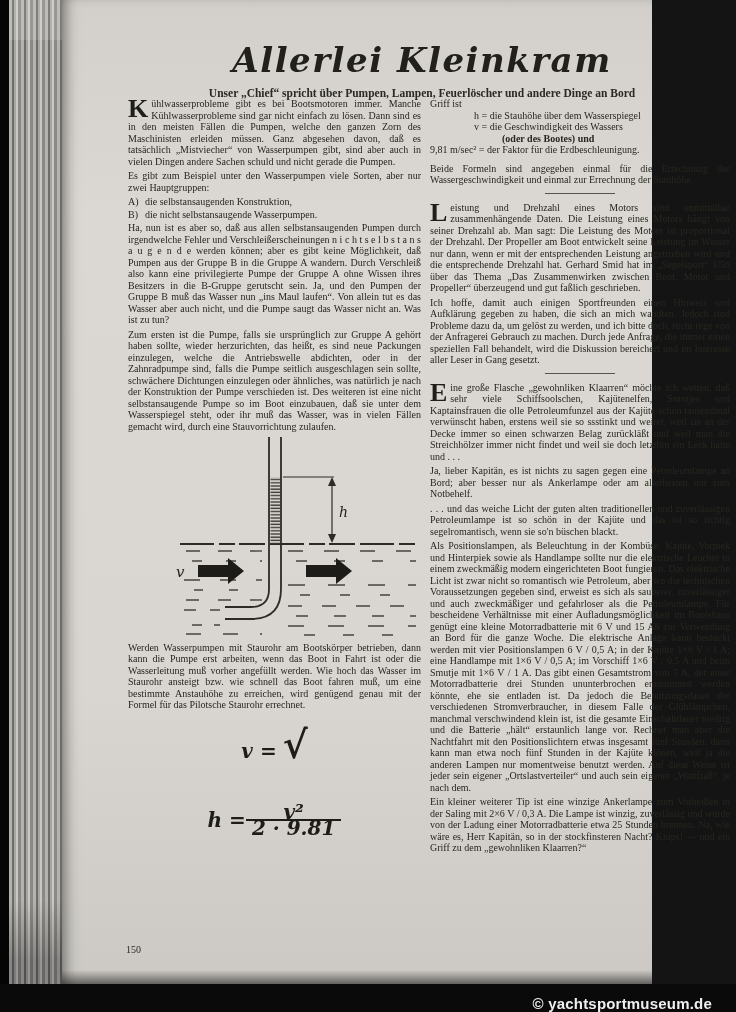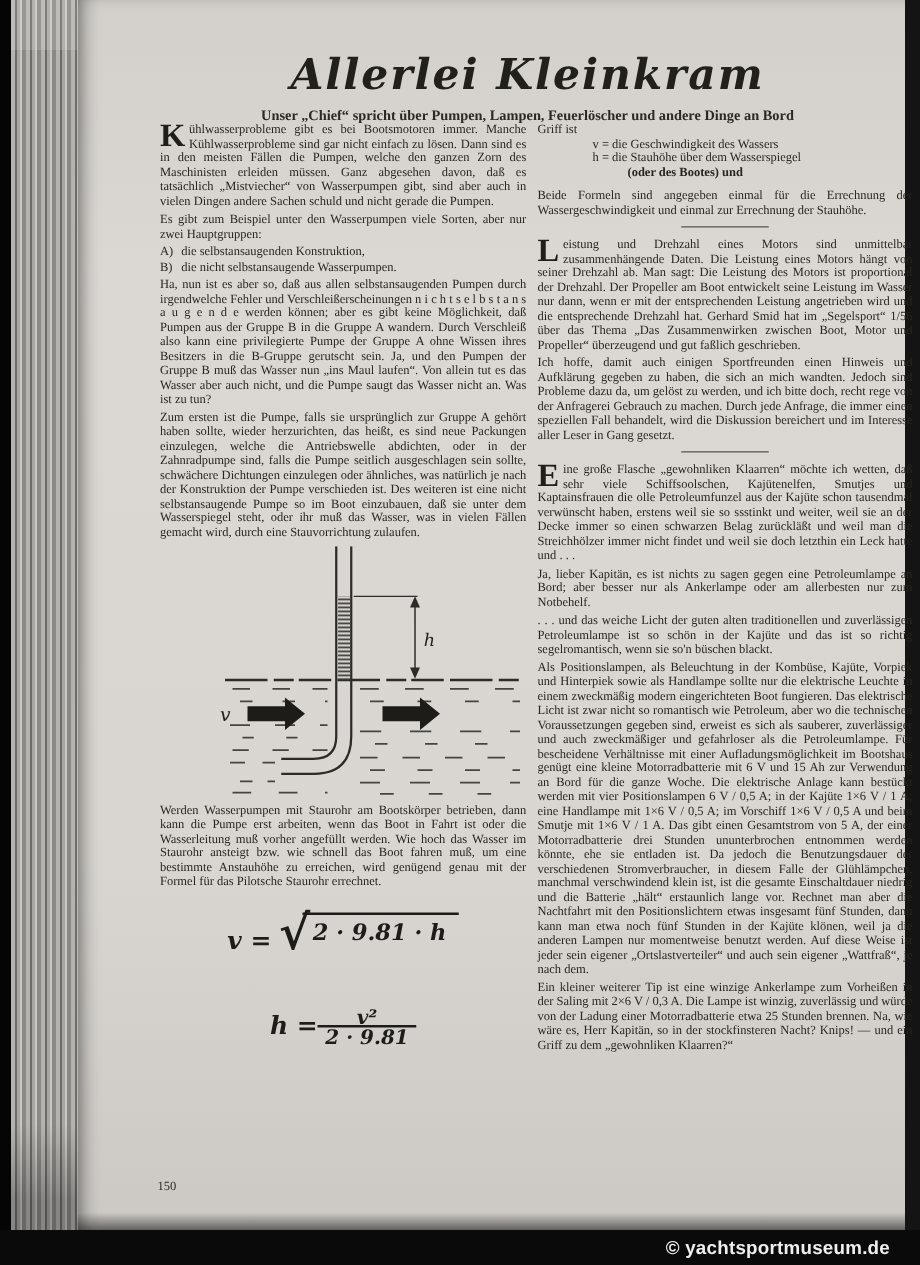--- a/index.html
+++ b/index.html
@@ -11,30 +11,30 @@
   
   .book-edge{
     position:absolute;left:0;top:0;width:66px;height:1012px;
     background:
       linear-gradient(90deg,#050505 0 9px,rgba(0,0,0,0) 9px),
       linear-gradient(180deg,rgba(255,255,255,.12) 0 40px,rgba(0,0,0,0) 40px 900px,rgba(0,0,0,.25) 960px),
       repeating-linear-gradient(90deg,#6e6c69 0 2px,#a8a6a3 2px 4px,#c9c7c4 4px 6px,#8b8986 6px 9px,#b5b3b0 9px 12px);
   }
   
   .sheet{
-    position:absolute;left:62px;top:0;width:662px;height:986px;
+    position:absolute;left:62px;top:0;width:590px;height:986px;
     background:linear-gradient(180deg,#d3d0cb 0%,#dbd8d3 22%,#d9d6d1 70%,#ccc9c4 100%);
     box-shadow:inset 10px 0 16px -9px rgba(0,0,0,.6);
     color:#27261f;
   }
   .fade{position:absolute;left:62px;top:970px;width:674px;height:14px;
     background:linear-gradient(180deg,rgba(20,20,20,0),rgba(20,20,20,.55));}
   .footer-bar{
     position:absolute;left:0;top:984px;width:736px;height:28px;background:#0a0a0a;
-    display:flex;align-items:center;justify-content:flex-end;
+    display:flex;align-items:flex-end;justify-content:flex-end;
     padding-right:24px;box-sizing:border-box;
   }
   .watermark{color:#efefef;font-family:"Liberation Sans",sans-serif;font-weight:bold;font-size:15px;letter-spacing:.2px;}
 
   .header{position:absolute;left:40px;top:40px;width:640px;text-align:center;}
   .title{
     font-family:"DejaVu Serif",serif;font-style:italic;font-weight:600;
     font-size:34px;letter-spacing:1.5px;color:#21201b;
   }
   .subtitle{margin-top:7px;font-size:11.5px;font-weight:bold;color:#2a2922;}
@@ -58,21 +58,21 @@
   .formula{
     text-align:center;font-style:italic;font-weight:bold;
     font-family:"DejaVu Serif",serif;color:#1d1c18;
   }
   .formula-v{margin:18px 0 0;font-size:20px;}
   .sqrt{display:inline-flex;align-items:flex-start;margin-left:6px;}
   .sqrt-sign{font-size:38px;line-height:32px;font-weight:600;}
   .sqrt-body{border-top:2.5px solid #1d1c18;margin-left:-6px;padding:4px 10px 0 8px;
     font-size:18px;line-height:22px;}
   .formula-h{margin:46px 0 0;font-size:20px;}
-  .frac{display:inline-block;vertical-align:middle;text-align:center;font-size:16px;margin-left:0;}
+  .frac{display:inline-block;vertical-align:middle;text-align:center;font-size:20px;margin-left:0;}
   .frac .num{display:block;padding:0 10px 1px;}
   .frac .den{display:block;border-top:2.5px solid #1d1c18;padding:2px 6px 0;text-align:center;}
   .page-number{position:absolute;left:64px;top:944px;font-size:10px;color:#2a2922;}
   svg text{font-family:"DejaVu Serif",serif;font-style:italic;fill:#23221e;}
 </style>
 </head>
 <body>
 
 <div class="book-edge"></div>
 
@@ -147,35 +147,35 @@
         </g>
         <text x="48" y="140" font-size="15">v</text>
       </svg>
     </div>
 
     <p>Werden Wasserpumpen mit Staurohr am Bootskörper betrieben, dann kann die Pumpe erst arbeiten, wenn das Boot in Fahrt ist oder die Wasserleitung muß vorher angefüllt werden. Wie hoch das Wasser im Staurohr ansteigt bzw. wie schnell das Boot fahren muß, um eine bestimmte Anstauhöhe zu erreichen, wird genügend genau mit der Formel für das Pilotsche Staurohr errechnet.</p>
 
     <div class="formula formula-v">
       <span>v =</span><span class="sqrt">
           <span class="sqrt-sign">√</span>
-          <span class="sqrt-body">2 · 9.81 · h</span>
         </span>
     </div>
 
     <div class="formula formula-h">
       <span>h =</span><span class="frac"><span class="num">v²</span><span class="den">2 · 9.81</span></span>
     </div>
   </div>
 
   <div class="col col-right">
     <div class="defs">
       <div>Griff ist</div>
+      <div class="ind1">h = die Stauhöhe über dem Wasserspiegel</div>
       <div class="ind1">v = die Geschwindigkeit des Wassers</div>
-      <div class="ind1">h = die Stauhöhe über dem Wasserspiegel</div>
       <div class="ind2">(oder des Bootes) und</div>
+      <div>9,81 m/sec² = der Faktor für die Erdbeschleunigung.</div>
     </div>
     <p style="margin-top:7px;">Beide Formeln sind angegeben einmal für die Errechnung der Wassergeschwindigkeit und einmal zur Errechnung der Stauhöhe.</p>
 
     <div class="rule"></div>
 
     <p><span class="dc">L</span><span>eistung und Drehzahl eines Motors sind unmittelbar zusammenhängende Daten. Die Leistung eines Motors hängt von seiner Drehzahl ab. Man sagt: Die Leistung des Motors ist proportional der Drehzahl. Der Propeller am Boot entwickelt seine Leistung im Wasser nur dann, wenn er mit der entsprechenden Leistung angetrieben wird und die entsprechende Drehzahl hat. Gerhard Smid hat im „Segelsport“ 1/56 über das Thema „Das Zusammenwirken zwischen Boot, Motor und Propeller“ überzeugend und gut faßlich geschrieben.</span></p>
     <p>Ich hoffe, damit auch einigen Sportfreunden einen Hinweis und Aufklärung gegeben zu haben, die sich an mich wandten. Jedoch sind Probleme dazu da, um gelöst zu werden, und ich bitte doch, recht rege von der Anfragerei Gebrauch zu machen. Durch jede Anfrage, die immer einen speziellen Fall behandelt, wird die Diskussion bereichert und im Interesse aller Leser in Gang gesetzt.</p>
 
     <div class="rule"></div>
 

